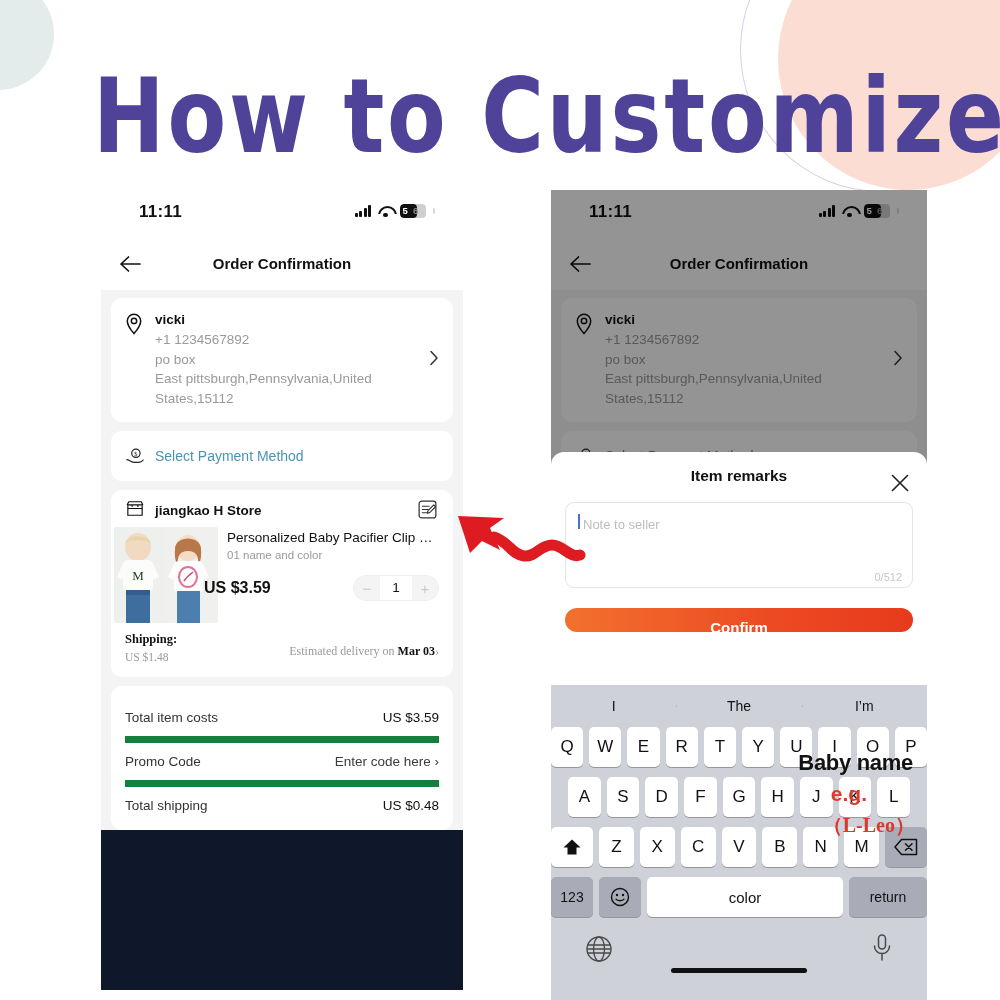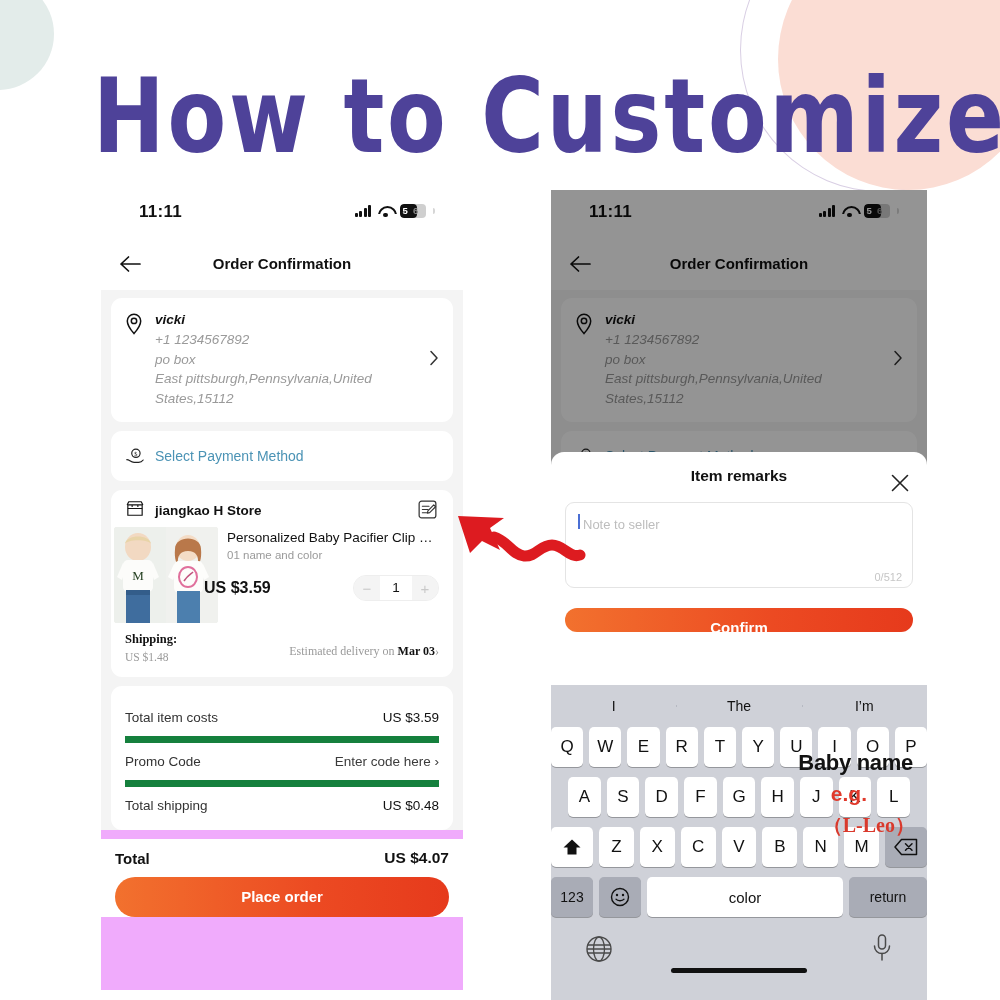--- a/index.html
+++ b/index.html
@@ -39,21 +39,21 @@
     line-height:110px;
     letter-spacing:3px;
     white-space:nowrap;
     transform:scaleX(0.93) scaleY(1.12);
     transform-origin:left center;
   }
 
   
   .phone {
     position:absolute;
-    background:#f0abfc;
+    background:#0f172a;
     overflow:hidden;
   }
   .phone-left  { left:101px; top:190px; width:362px; height:800px; }
   .phone-right { left:551px; top:190px; width:376px; height:810px; }
 
   
   .statusbar {
     height:48px; position:relative; background:#fff;
   }
   .status-time {
@@ -109,21 +109,21 @@
   }
 
   
   .page-body { background:#f4f4f4; padding:8px 10px 0; }
   .card {
     background:#fff; border-radius:11px; margin-bottom:9px;
     position:relative;
   }
 
   
-  .addr { padding:14px 34px 14px 44px;font-style:italic; }
+  .addr { padding:14px 34px 14px 44px; }
   .addr .pin { position:absolute; left:14px; top:15px; }
   .addr-name { font-size:13.5px; font-weight:bold; color:#111; margin-bottom:3px; }
   .addr-line { font-size:13.5px; color:#9a9a9a; line-height:19.5px; }
   .chev-r {
     position:absolute; right:14px; top:50%; transform:translateY(-50%);
   }
 
   
   .pay { padding:16px 14px 16px 44px; }
   .pay .ico { position:absolute; left:14px; top:15px; }
@@ -452,27 +452,20 @@
         <span class="v muted">Enter code here ›</span>
       </div>
       <div class="sum-row">
         <span>Total shipping</span>
         <span class="v">US $0.48</span>
       </div>
     </div>
 
   </div>
 
-  <div class="footer">
-    <div class="tot-row">
-      <span class="tot-l">Total</span>
-      <span class="tot-r">US $4.07</span>
-    </div>
-    <button class="cta">Place order</button>
-  </div>
 </div>
 
 <div class="phone phone-right">
 
   <div class="statusbar">
     <div class="status-time">11:11</div>
     <div class="status-icons">
       <span class="sig">
           <i></i>
           <i></i>

